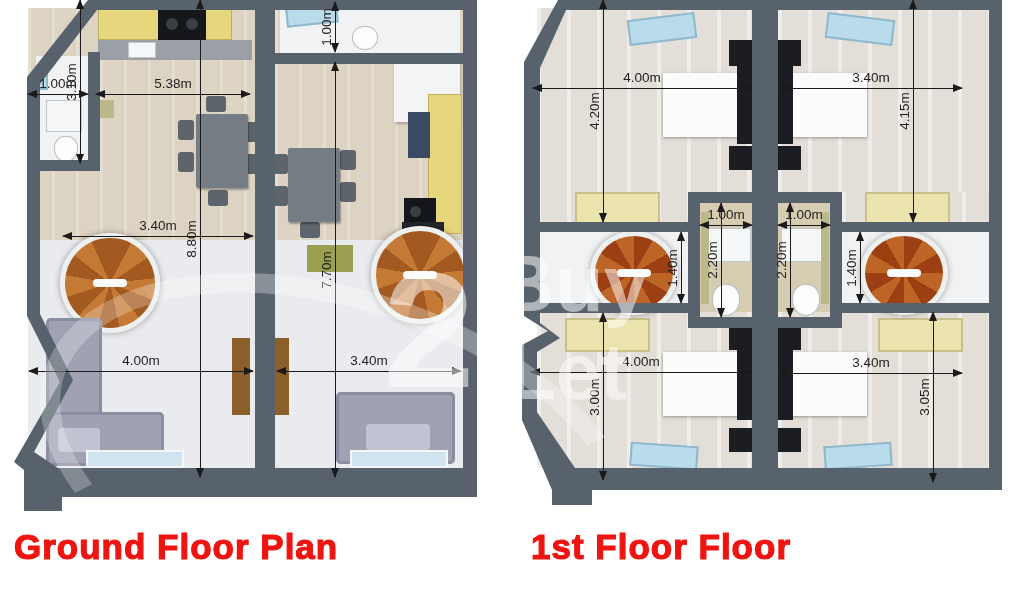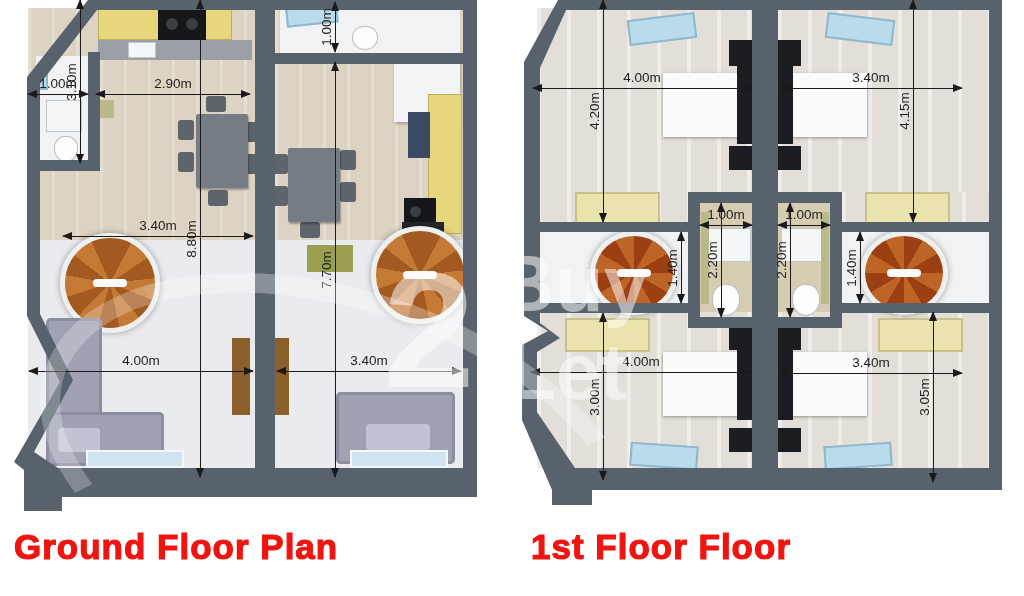--- a/index.html
+++ b/index.html
@@ -184,21 +184,21 @@
   <rect x="537" y="222" width="151" height="10" fill="#57626c"></rect>
   <rect x="537" y="303" width="151" height="10" fill="#57626c"></rect>
   <rect x="842" y="222" width="147" height="10" fill="#57626c"></rect>
   <rect x="842" y="303" width="147" height="10" fill="#57626c"></rect>
 </svg>
 
 <div class="dimh" style="left:28px;top:94px;width:60px">
   <span class="lblh">1.00m</span>
   </div>
 <div class="dimh" style="left:96px;top:94px;width:154px">
-  <span class="lblh">2.90m</span>
+  <span class="lblh">5.38m</span>
   </div>
 <div class="dimh" style="left:63px;top:236px;width:190px">
   <span class="lblh">3.40m</span>
   </div>
 <div class="dimh" style="left:29px;top:371px;width:224px">
   <span class="lblh">4.00m</span>
   </div>
 <div class="dimh" style="left:277px;top:371px;width:184px">
   <span class="lblh">3.40m</span>
   </div>

